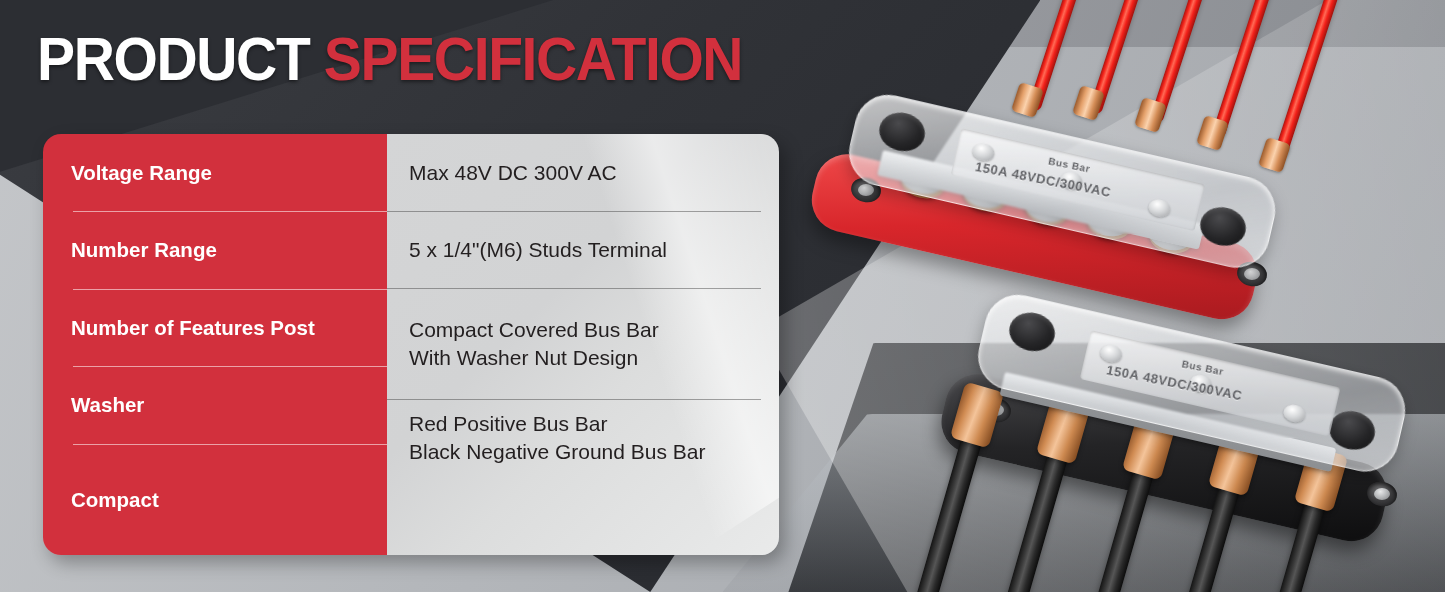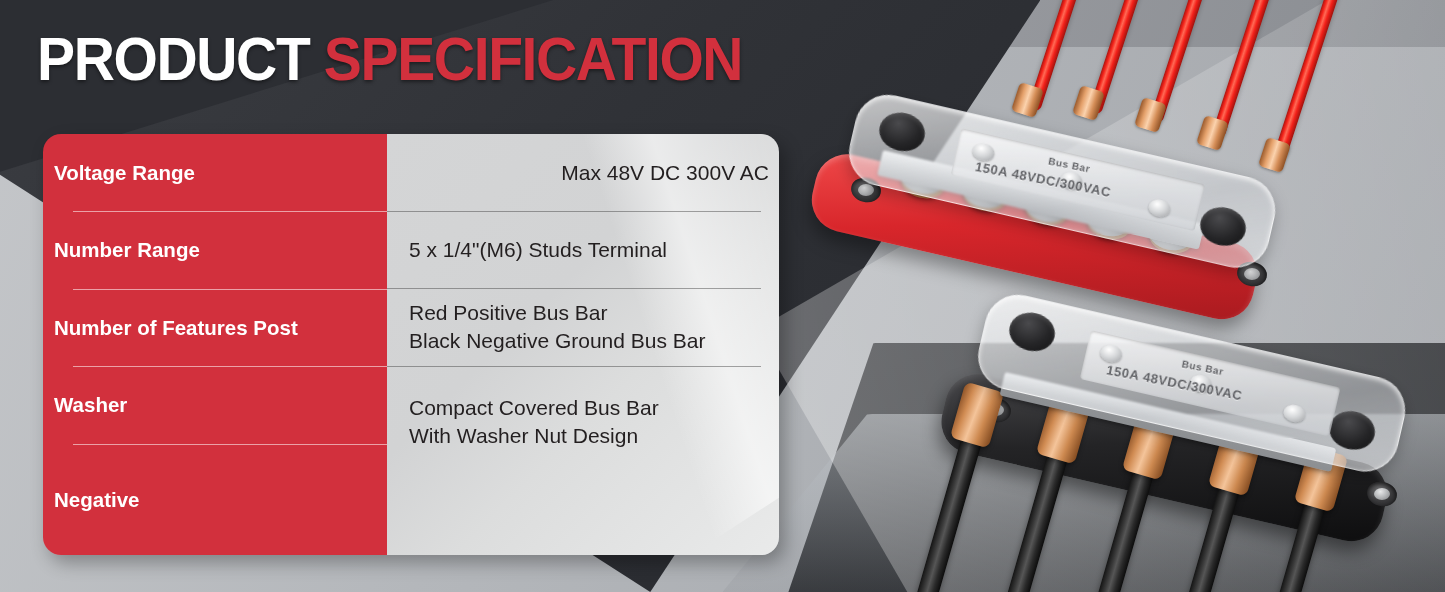--- a/index.html
+++ b/index.html
@@ -90,21 +90,21 @@
     width:110%; height:120%;
     background:linear-gradient(105deg,rgba(255,255,255,0) 40%,rgba(255,255,255,.55) 52%,rgba(255,255,255,.18) 70%,rgba(255,255,255,0) 85%);
     transform:rotate(-33deg);
     pointer-events:none;
   }
   .lab-cell, .val-cell {
     display:flex; align-items:center;
     position:relative;
     z-index:2;
   }
-  .lab-cell { padding-left:11px; color:#fff; font-weight:700; font-size:20.5px; }
+  .lab-cell { padding-left:28px; color:#fff; font-weight:700; font-size:20.5px; }
   .val-cell { padding-left:22px; padding-right:10px; color:#231f20; font-size:21px; line-height:1.32; }
   .lab-cell + .lab-cell::before,
   .val-cell + .val-cell::before {
     content:""; position:absolute; left:28px; right:14px; top:0; height:1px;
   }
   .lab-cell + .lab-cell::before { background:rgba(255,255,255,.55); left:30px; right:0; }
   .val-cell + .val-cell::before { background:rgba(60,60,60,.45); left:0; right:18px; }
   .val-cell .line { display:block; }
 
   
@@ -312,39 +312,39 @@
       <div class="lab-cell" style="height:78px;">
         <span>Number Range</span>
       </div>
       <div class="lab-cell" style="height:77px;">
         <span>Number of Features Post</span>
       </div>
       <div class="lab-cell" style="height:78px;">
         <span>Washer</span>
       </div>
       <div class="lab-cell" style="height:111px;">
-        <span>Negative</span>
+        <span>Compact</span>
       </div>
     </div>
 
     <div class="spec-values">
-      <div class="val-cell" style="height:77px;justify-content:flex-end;">
+      <div class="val-cell" style="height:77px;">
         <span class="line">Max 48V DC  300V AC</span>
       </div>
       <div class="val-cell" style="height:77px;">
         <span class="line">5 x 1/4"(M6) Studs Terminal</span>
+      </div>
+      <div class="val-cell" style="height:111px;">
+        <div>
+          <span class="line">Compact Covered Bus Bar</span>
+          <span class="line">With Washer Nut Design</span>
+        </div>
       </div>
       <div class="val-cell" style="height:78px;">
         <div>
           <span class="line">Red Positive Bus Bar</span>
           <span class="line">Black Negative Ground Bus Bar</span>
         </div>
       </div>
-      <div class="val-cell" style="height:111px;">
-        <div>
-          <span class="line">Compact Covered Bus Bar</span>
-          <span class="line">With Washer Nut Design</span>
-        </div>
-      </div>
     </div>
   </div>
 
 </div>
 
 </body></html>

